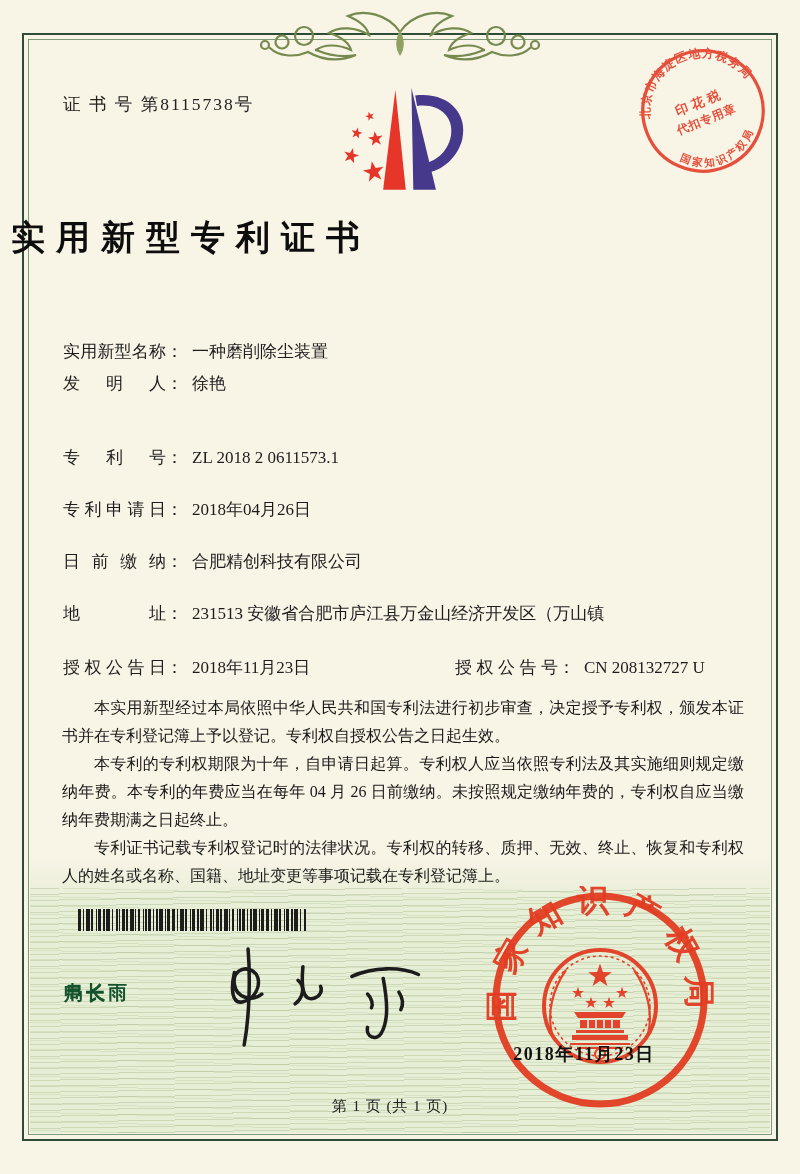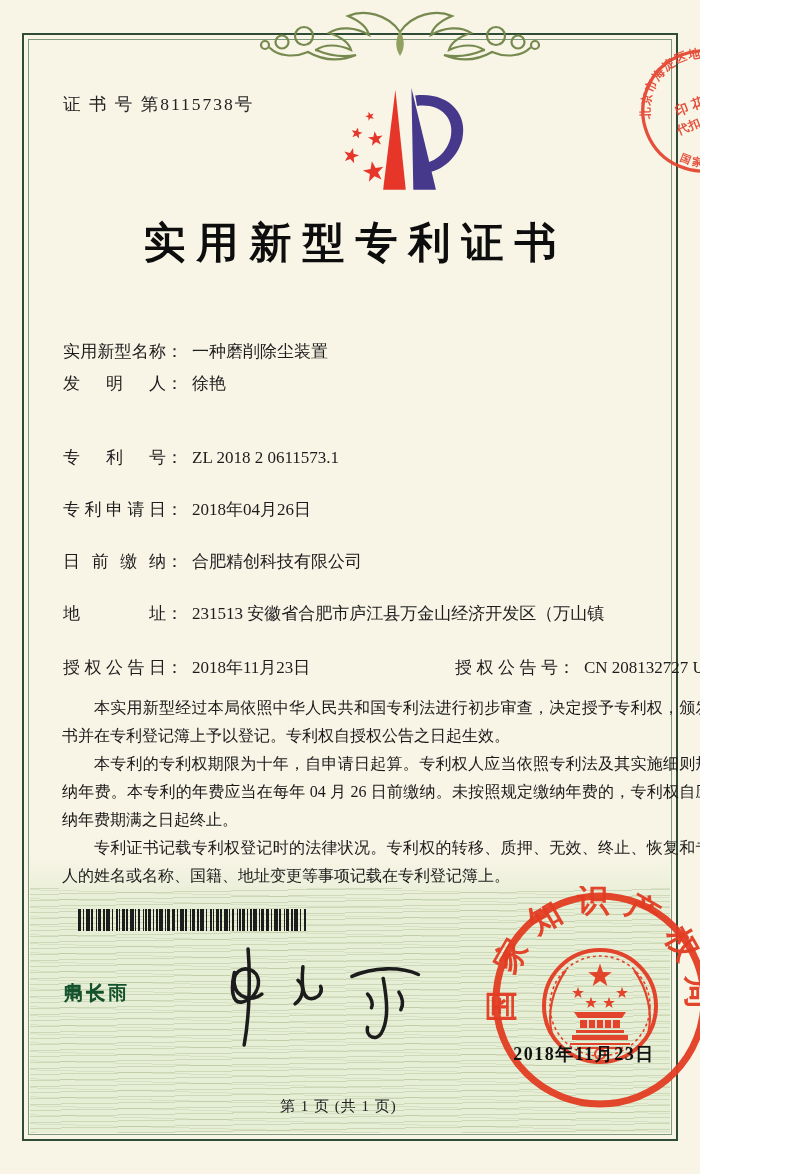--- a/index.html
+++ b/index.html
@@ -1,56 +1,56 @@
 <!DOCTYPE html>
 <html><head>
 <meta charset="utf-8">
 <style>
   html,body{margin:0;padding:0;}
   .page{
-    position:relative; width:700px; height:1174px; overflow:hidden;
+    position:relative; width:800px; height:1174px; overflow:hidden;
     background:#f8f4e6;
     font-family:"Liberation Serif","DejaVu Serif",serif;
     color:#1f1f1f;
   }
   
   .frame-outer{position:absolute; left:22px; top:33px; right:22px; bottom:33px;
     border:2.5px solid #2f4d36; pointer-events:none;}
   .frame-inner{position:absolute; left:28px; top:39px; right:28px; bottom:39px;
     border:1px solid #7e9a7a; pointer-events:none;}
   
   .green-zone{position:absolute; left:30px; right:30px; top:858px; bottom:41px;
     background:linear-gradient(180deg, rgba(231,238,214,0) 0px, rgba(231,238,214,.95) 40px, #e7eed6 80px);}
   .green-lines{position:absolute; left:30px; right:30px; top:888px; bottom:41px;
     background:
       repeating-linear-gradient(179deg, rgba(141,164,108,.30) 0 1px, transparent 1px 6px),
       repeating-linear-gradient(181.5deg, rgba(141,164,108,.18) 0 1px, transparent 1px 9px);}
   .cert-no{position:absolute; left:63px; top:92px; font-size:17.5px; letter-spacing:2px; color:#222;}
   .logo{position:absolute; left:336px; top:84px;}
-  .title{position:absolute; left:0; top:215px; width:100%; text-align:center;
-    font-size:42px; font-weight:bold; color:#0d0d0d; letter-spacing:11px; text-indent:11px;}
+  .title{position:absolute; left:0; top:215px; width:100%; 
+    font-size:34px; font-weight:bold; color:#0d0d0d; letter-spacing:11px; text-indent:11px;}
   .field{position:absolute; left:63px; font-size:17px; white-space:nowrap; color:#1c1c1c;}
   .flabel{display:inline-block; width:103px; text-align:justify; text-align-last:justify; vertical-align:top;font-family:Liberation Mono, monospace;}
   .fvalue{margin-left:9px;}
   .addr2{margin-left:130px; margin-top:7px;}
   .grant-no{left:455px;}
   .body-text{position:absolute; left:62px; top:694px; width:682px; font-size:16px;
     line-height:28px; text-align:justify; color:#1a1a1a;}
   .body-text p{margin:0; text-indent:2em;}
   .barcode{position:absolute; left:78px; top:909px;}
   .signer{position:absolute; left:64px; font-size:19px; font-weight:600;
     font-family:"Liberation Sans","DejaVu Sans",sans-serif; color:#14532d; letter-spacing:3px;}
   .signer-title{top:981px;}
   .signer-name{top:980px;}
   .signature{position:absolute; left:205px; top:942px;}
   .seal{position:absolute; left:486px; top:886px;}
   .seal-date{position:absolute; left:468px; top:1042px; width:232px; text-align:center;
     font-size:18px; letter-spacing:1.5px; color:#111; font-weight:bold;}
   .corner-seal{position:absolute; left:638px; top:46px; transform:rotate(-22deg); opacity:.92;}
-  .footer{position:absolute; left:280px; top:1097px; width:220px; text-align:left;
+  .footer{position:absolute; left:280px; top:1097px; width:220px; text-align:center;
     font-size:15px; color:#222; letter-spacing:1px;}
   .ornament{position:absolute; left:238px; top:4px;}
   svg text{font-family:"Liberation Serif","DejaVu Serif",serif;}
 </style>
 </head>
 <body>
 
 <div class="page">
 
   <div class="green-zone"></div>

